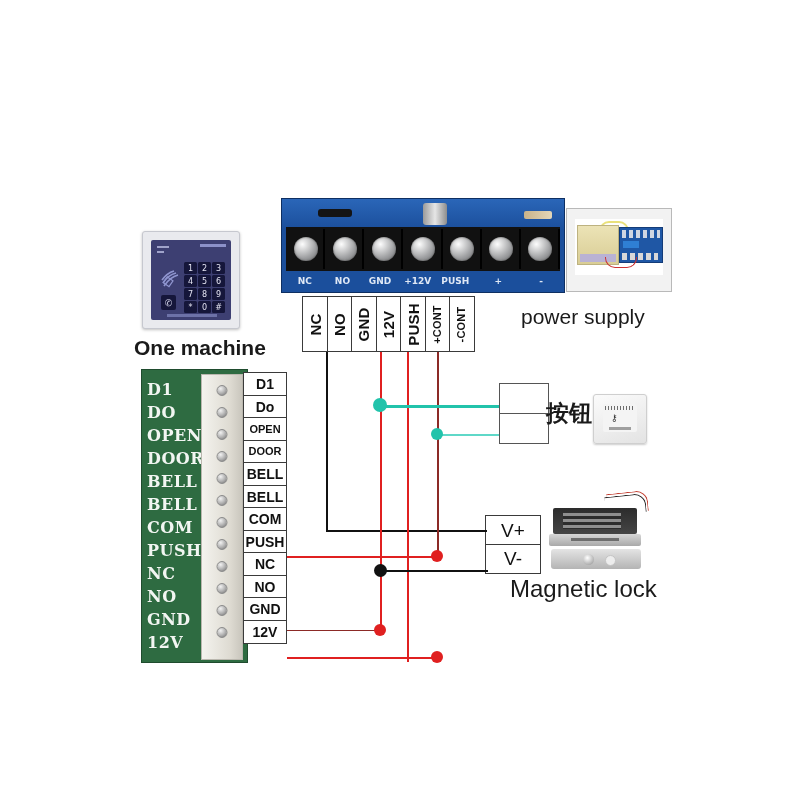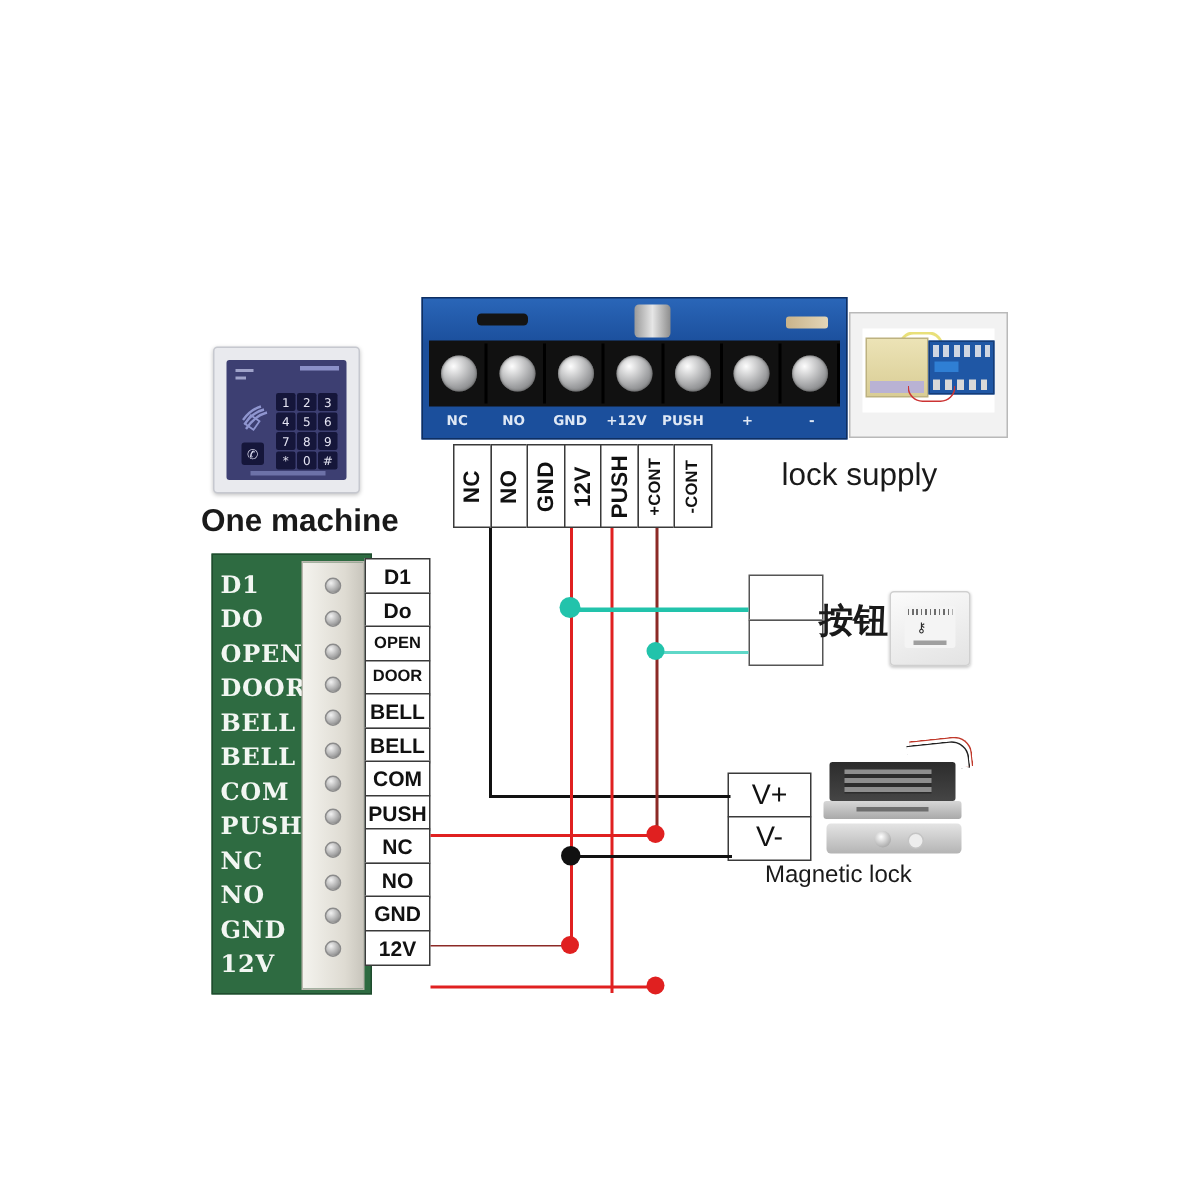--- a/index.html
+++ b/index.html
@@ -63,21 +63,21 @@
   
   .wire{position:absolute;}
   .wire.h{height:0;border-top-style:solid;}
   .wire.v{width:0;border-left-style:solid;}
   .dot{position:absolute;border-radius:50%;}
 
   
   .caption{position:absolute;color:#1a1a1a;}
   #label-one-machine{left:134px;top:336px;font-size:21px;font-weight:700;}
   #label-power-supply{left:521px;top:305px;font-size:21px;font-weight:500;}
-  #label-magnetic-lock{left:510px;top:575px;font-size:16px;font-weight:500;}
+  #label-magnetic-lock{left:510px;top:575px;font-size:24px;font-weight:500;}
   #label-push-button{left:546px;top:398px;font-size:23px;font-weight:700;
       font-family:"DejaVu Sans", sans-serif;}
 
   
 
   
   #keypad-device{left:142px;top:231px;width:96px;height:96px;
     background:#e9eaee;border:1px solid #c6c8cf;border-radius:3px;
     box-shadow:0 1px 3px rgba(0,0,0,.25);}
   #keypad-face{position:absolute;left:8px;top:8px;width:80px;height:80px;
@@ -260,21 +260,21 @@
       <div id="psu-wire1"></div>
       <div id="psu-transformer"></div>
       <div id="psu-pcb">
         <div id="psu-pcb-parts"></div>
         <div id="psu-pcb-blue"></div>
         <div id="psu-pcb-term"></div>
       </div>
       <div id="psu-redwire"></div>
     </div>
   </div>
-  <div class="caption" id="label-power-supply">lock supply</div>
+  <div class="caption" id="label-power-supply">power supply</div>
 
   <div class="abs" id="ps-terminal-strip">
       <div class="cell">
         <span class="vtxt">NC</span>
       </div>
       <div class="cell">
         <span class="vtxt">NO</span>
       </div>
       <div class="cell">
         <span class="vtxt">GND</span>

